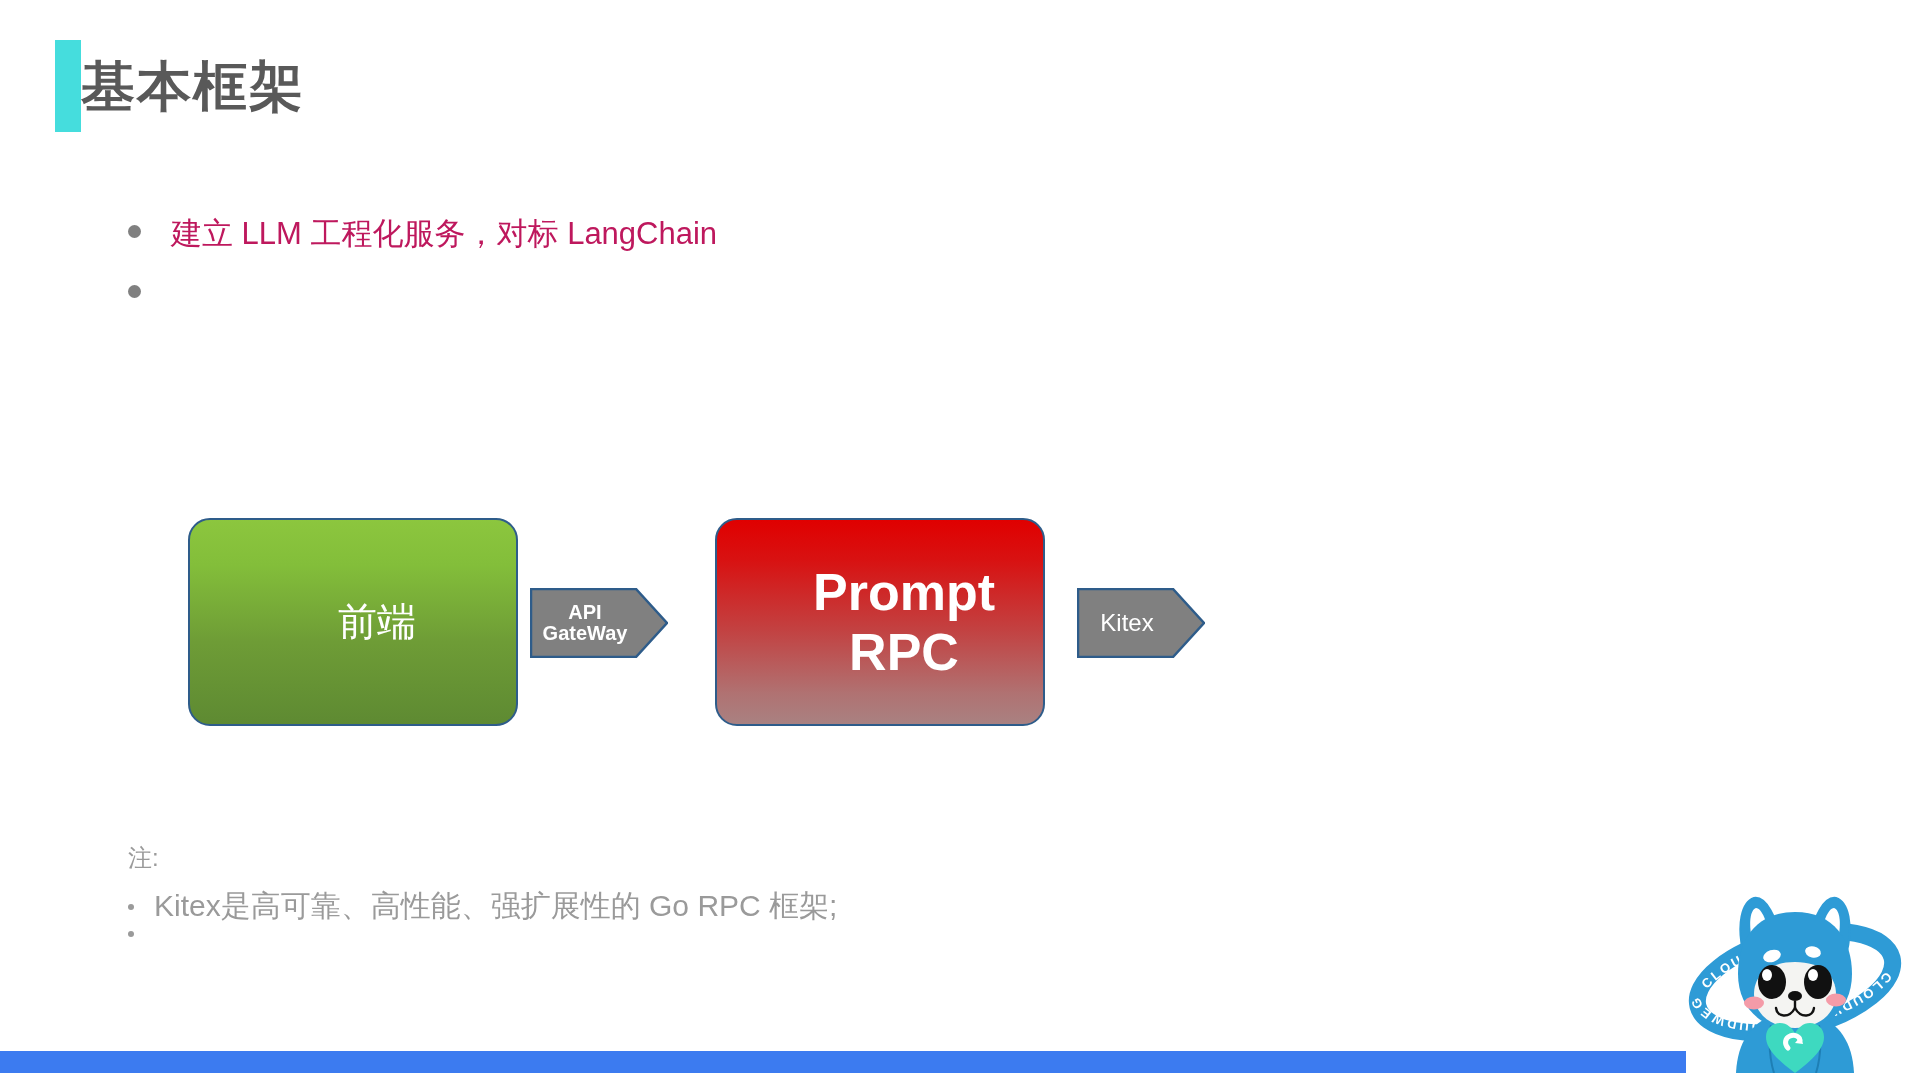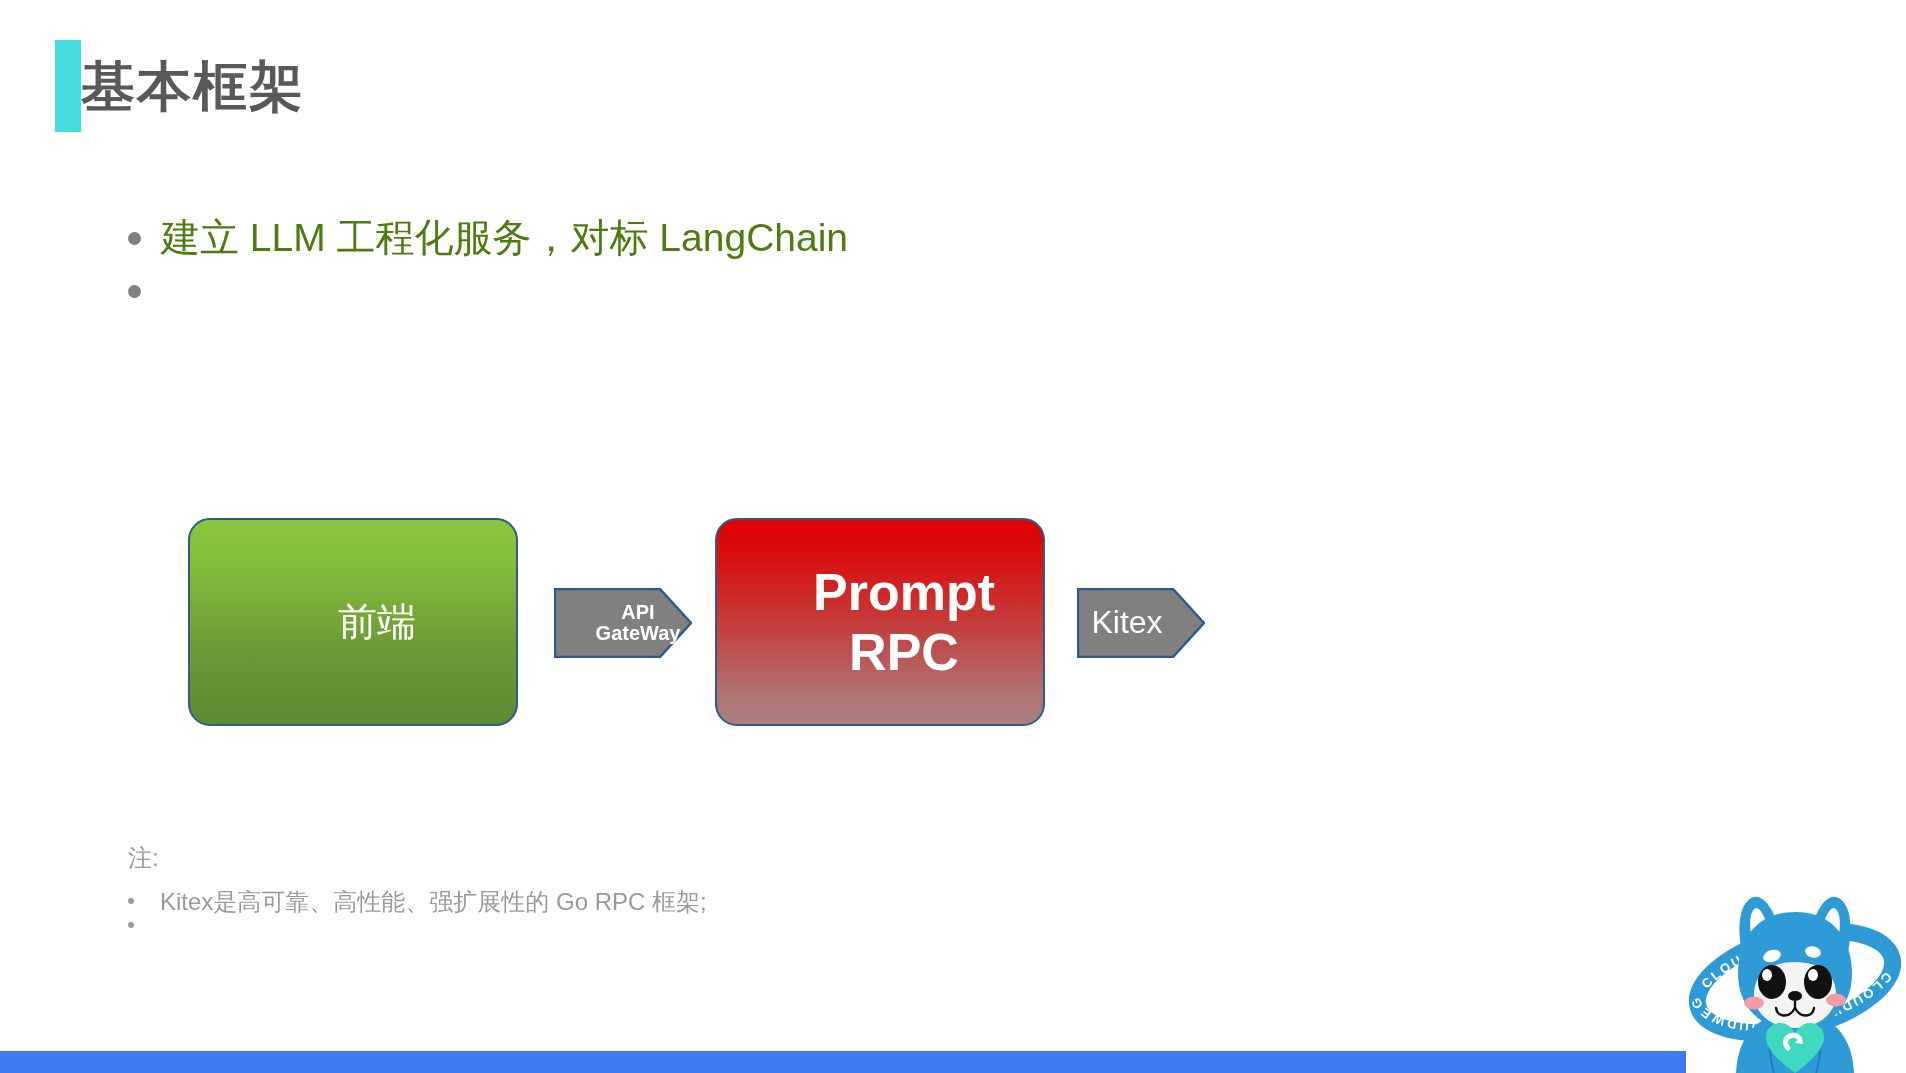--- a/index.html
+++ b/index.html
@@ -57,23 +57,23 @@
   .bullet-dot {
     width: 13px;
     height: 13px;
     border-radius: 50%;
     background: #808080;
     flex: 0 0 auto;
     position: relative;
     top: -6px;
   }
   .bullet-text {
-    margin-left: 20px;
-    font-size: 39px;
-    color: #4d7c0f;
+    margin-left: 30px;
+    font-size: 31px;
+    color: #be185d;
     line-height: 1.2;
     white-space: nowrap;
   }
 
   
   #diagram {
     position: absolute;
     left: 0;
     top: 510px;
     width: 1906px;
@@ -134,36 +134,35 @@
     position: relative;
     z-index: 2;
     color: #ffffff;
     text-align: center;
     width: 100%;
     padding-right: 28px;
     box-sizing: border-box;
     line-height: 1.06;
   }
   #arrow-api-gateway {
-    left: 554px;
+    left: 530px;
     top: 78px;
     width: 138px;
-    padding-left: 29px;
   }
   #arrow-api-gateway .arrow-label {
     font-size: 20px;
     font-weight: bold;
   }
   #arrow-kitex {
     left: 1077px;
     top: 78px;
     width: 128px;
   }
   #arrow-kitex .arrow-label {
-    font-size: 32px;
+    font-size: 24px;
   }
 
   
   #footnotes {
     position: absolute;
     left: 128px;
     top: 840px;
     width: 1450px;
     color: #9a9a9a;
   }
@@ -180,22 +179,22 @@
   .footnote-dot {
     width: 6px;
     height: 6px;
     border-radius: 50%;
     background: #9a9a9a;
     flex: 0 0 auto;
     position: relative;
     top: -6px;
   }
   .footnote-text {
-    margin-left: 26px;
-    font-size: 24px;
+    margin-left: 20px;
+    font-size: 30px;
     line-height: 1.35;
     white-space: nowrap;
   }
 
   
   #bottom-bar {
     position: absolute;
     left: 0;
     bottom: 0;
     width: 1686px;

